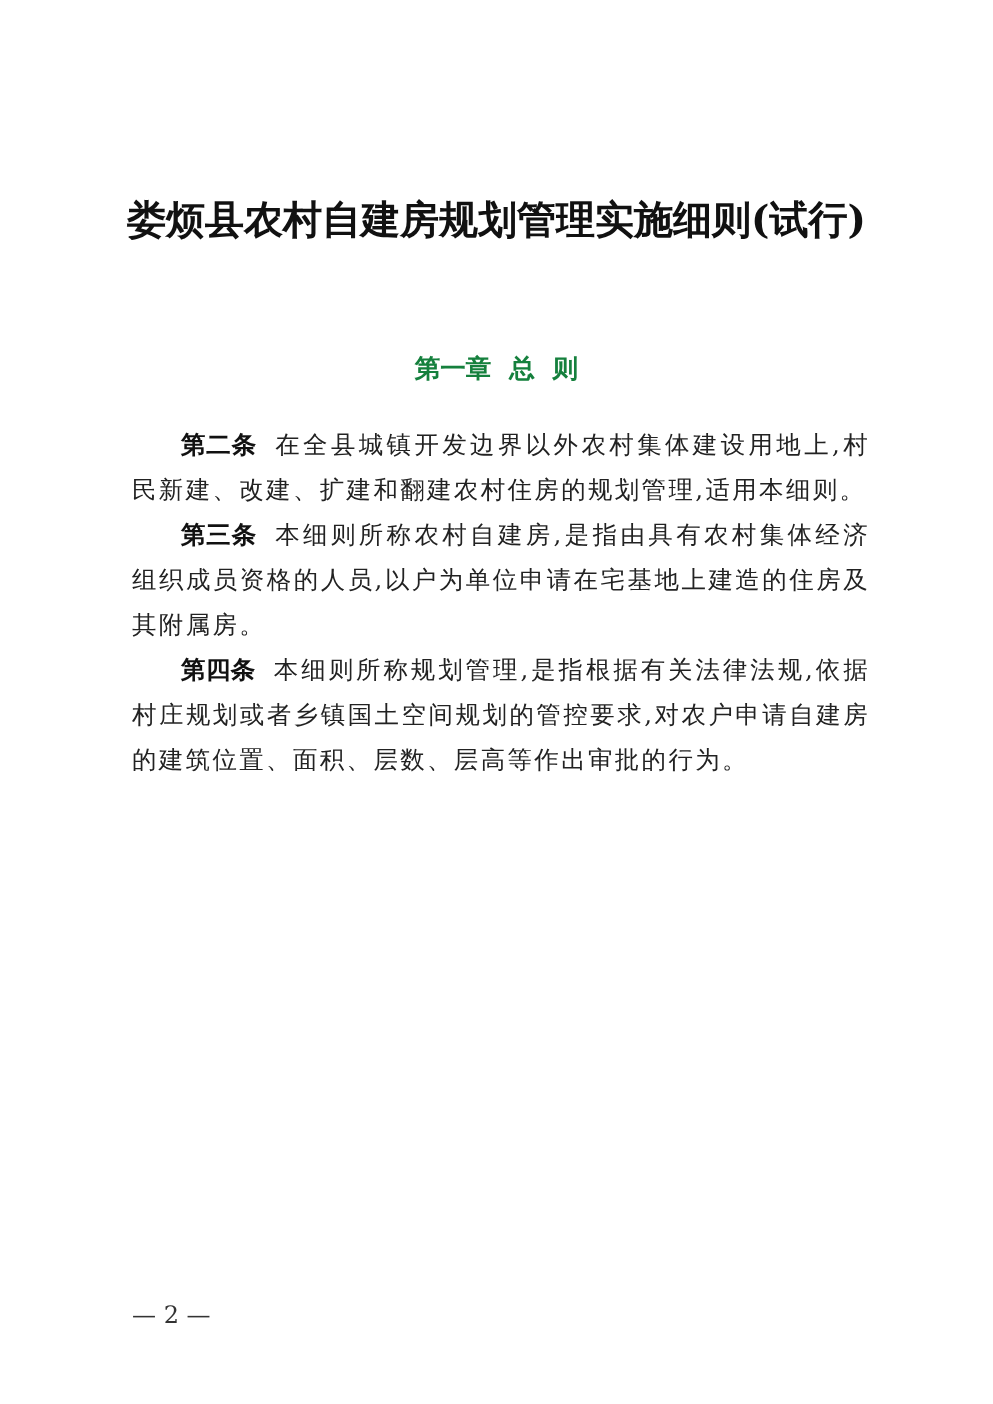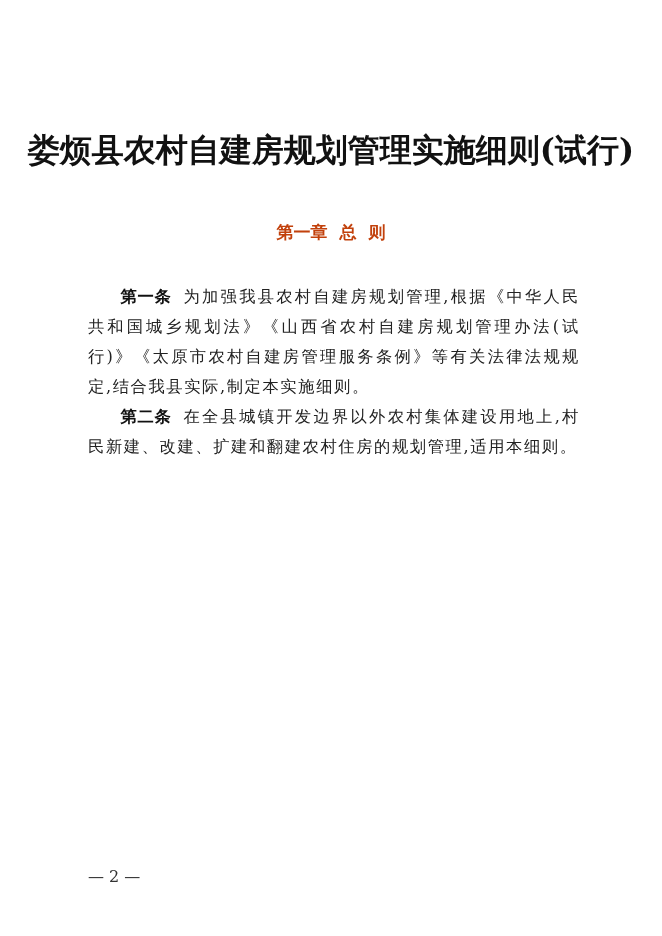--- a/index.html
+++ b/index.html
@@ -1,24 +1,24 @@
 <!DOCTYPE html>
 <html><head>
 <meta charset="utf-8">
 <style>
   html, body { margin: 0; padding: 0; background: #ffffff; }
   body { width: 662px; height: 936px; position: relative; overflow: hidden; color: #1a1a1a; }
   .title {
     position: absolute; left: 0; width: 662px; top: 129px; text-align: center;
-    font-family: "DejaVu Serif", serif; font-weight: bold; font-size: 32px; letter-spacing: 0px;
+    font-family: "DejaVu Serif", serif; font-weight: bold; font-size: 26px; letter-spacing: 0px;
     color: #111;
   }
   .chapter {
-    position: absolute; left: 0; width: 662px; top: 221px; text-align: center;
-    font-family: "DejaVu Sans", sans-serif; font-weight: bold; font-size: 17px; color: #c2410c;
+    position: absolute; left: 0; width: 662px; top: 234px; text-align: center;
+    font-family: "DejaVu Sans", sans-serif; font-weight: bold; font-size: 17px; color: #15803d;
     word-spacing: 6px;
   }
   .body {
     position: absolute; left: 88px; width: 492px; top: 282px;
     font-family: "DejaVu Serif", serif; font-size: 16.3px; line-height: 30px; color: #222;
     text-align: justify; letter-spacing: 1.6px;
   }
   .para { text-indent: 2em; margin: 0; }
   .label { font-family: "DejaVu Sans", sans-serif; font-weight: bold; color: #111; margin-right: 12px; letter-spacing: 0; }
   .page-num {
@@ -27,20 +27,23 @@
   }
 </style>
 </head>
 <body>
 
 <div class="title">娄烦县农村自建房规划管理实施细则(试行)</div>
 <div class="chapter">第一章 总 则</div>
 
 <div class="body">
   <p class="para">
-    <span class="label">第一条</span><span>为加强我县农村自建房规划管理,根据《中华人民共和国城乡规划法》《山西省农村自建房规划管理办法(试行)》《太原市农村自建房管理服务条例》等有关法律法规规定,结合我县实际,制定本实施细则。</span>
+    <span class="label">第二条</span><span>在全县城镇开发边界以外农村集体建设用地上,村民新建、改建、扩建和翻建农村住房的规划管理,适用本细则。</span>
   </p>
   <p class="para">
-    <span class="label">第二条</span><span>在全县城镇开发边界以外农村集体建设用地上,村民新建、改建、扩建和翻建农村住房的规划管理,适用本细则。</span>
+    <span class="label">第三条</span><span>本细则所称农村自建房,是指由具有农村集体经济组织成员资格的人员,以户为单位申请在宅基地上建造的住房及其附属房。</span>
+  </p>
+  <p class="para">
+    <span class="label">第四条</span><span>本细则所称规划管理,是指根据有关法律法规,依据村庄规划或者乡镇国土空间规划的管控要求,对农户申请自建房的建筑位置、面积、层数、层高等作出审批的行为。</span>
   </p>
 </div>
 
 <div class="page-num">— 2 —</div>
 
 </body></html>

